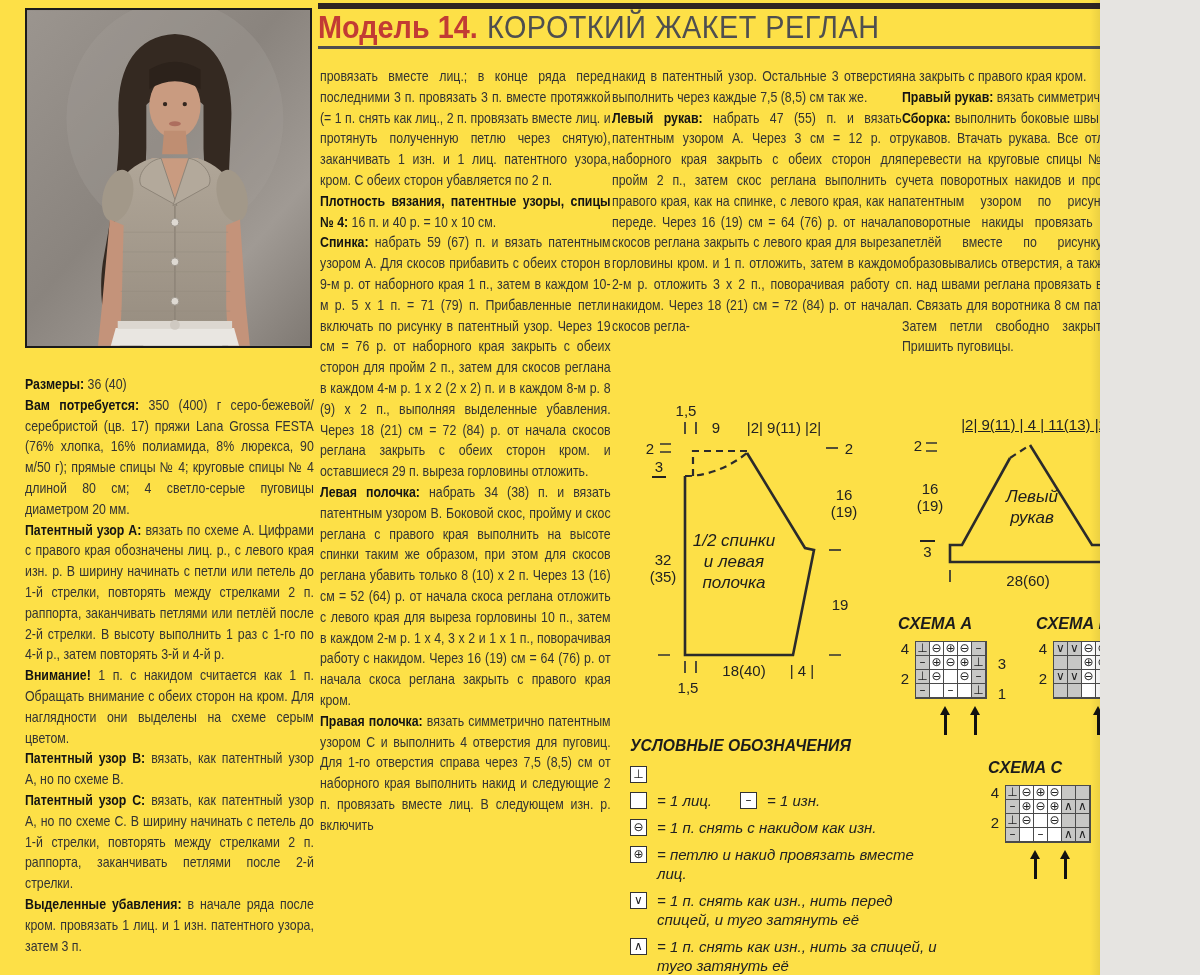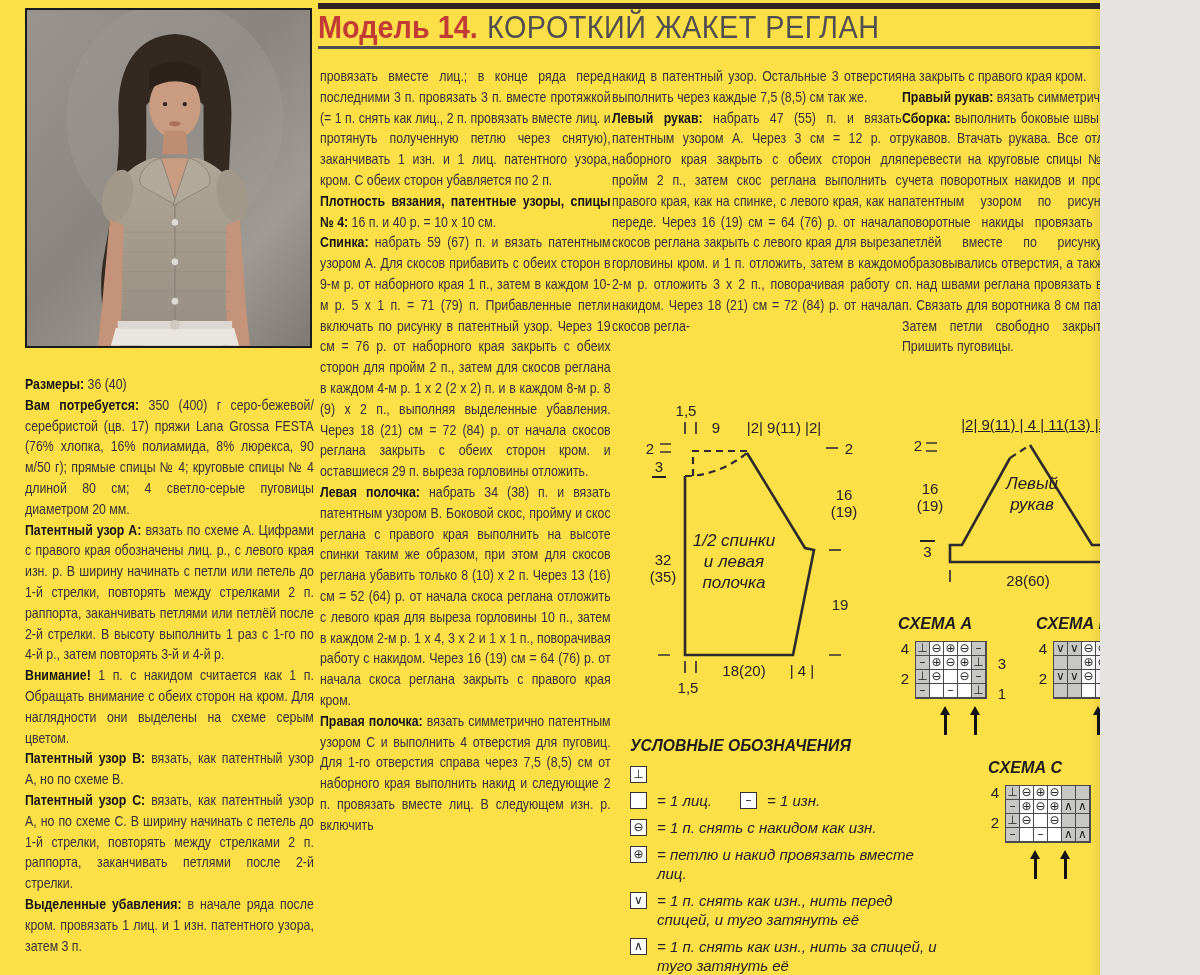--- a/index.html
+++ b/index.html
@@ -163,21 +163,21 @@
     </svg>
     <div class="dlabel" style="left:38px;top:4px;width:36px;">1,5</div>
     <div class="dlabel" style="left:74px;top:21px;width:24px;">9</div>
     <div class="dlabel" style="left:104px;top:21px;width:100px;">|2| 9(11) |2|</div>
     <div class="dlabel" style="left:12px;top:42px;width:16px;">2</div>
     <div class="dlabel uline" style="left:22px;top:60px;width:14px;">3</div>
     <div class="dlabel" style="left:12px;top:153px;width:42px;">32 (35)</div>
     <div class="dlabel" style="left:211px;top:42px;width:16px;">2</div>
     <div class="dlabel" style="left:193px;top:88px;width:42px;">16 (19)</div>
     <div class="dlabel" style="left:196px;top:198px;width:28px;">19</div>
-    <div class="dlabel" style="left:84px;top:264px;width:60px;">18(20)</div>
+    <div class="dlabel" style="left:84px;top:264px;width:60px;">18(40)</div>
     <div class="dlabel" style="left:150px;top:264px;width:44px;">| 4 |</div>
     <div class="dlabel" style="left:40px;top:281px;width:36px;">1,5</div>
     <div class="dcenter" style="left:58px;top:132px;width:92px;">1/2 спинки и левая полочка</div>
   </div>
 
   <div class="diagram" style="left:912px;top:400px;width:255px;height:215px;">
     <svg width="255" height="215">
       <path d="M98,58 L50,145 L38,145 L38,162 L193,162 L193,145 L180,145 L118,45" fill="none" stroke="#2b2b2b" stroke-width="2.6"></path>
       <path d="M98,58 L118,45" fill="none" stroke="#2b2b2b" stroke-width="2.2" stroke-dasharray="7,5"></path>
       <g stroke="#333" stroke-width="1.7">
@@ -186,21 +186,21 @@
         <path d="M38,170 v12 M193,170 v12"></path>
       </g>
     </svg>
     <div class="dlabel" style="left:28px;top:16px;width:192px;text-decoration:underline;">|2| 9(11) | 4 | 11(13) |2|</div>
     <div class="dlabel" style="left:-2px;top:37px;width:16px;">2</div>
     <div class="dlabel" style="left:-2px;top:80px;width:40px;">16 (19)</div>
     <div class="dlabel oline" style="left:8px;top:140px;width:15px;">3</div>
     <div class="dlabel" style="left:205px;top:72px;width:46px;">18 (21)</div>
     <div class="dlabel oline" style="left:213px;top:140px;width:15px;">3</div>
     <div class="dlabel" style="left:78px;top:172px;width:76px;">28(60)</div>
-    <div class="dcenter" style="left:70px;top:73px;width:100px;">Левый рукав</div>
+    <div class="dcenter" style="left:70px;top:86px;width:100px;">Левый рукав</div>
   </div>
 
   <div class="scheme" style="left:898px;top:614px;width:130px;">
     <div class="stitle">СХЕМА А</div>
     <div class="sbody" style="height: 100px;">
         <div class="sgrid">
           <div class="srow">
             <span class="scell gray">⊥</span>
             <span class="scell">⊖</span>
             <span class="scell">⊕</span>

